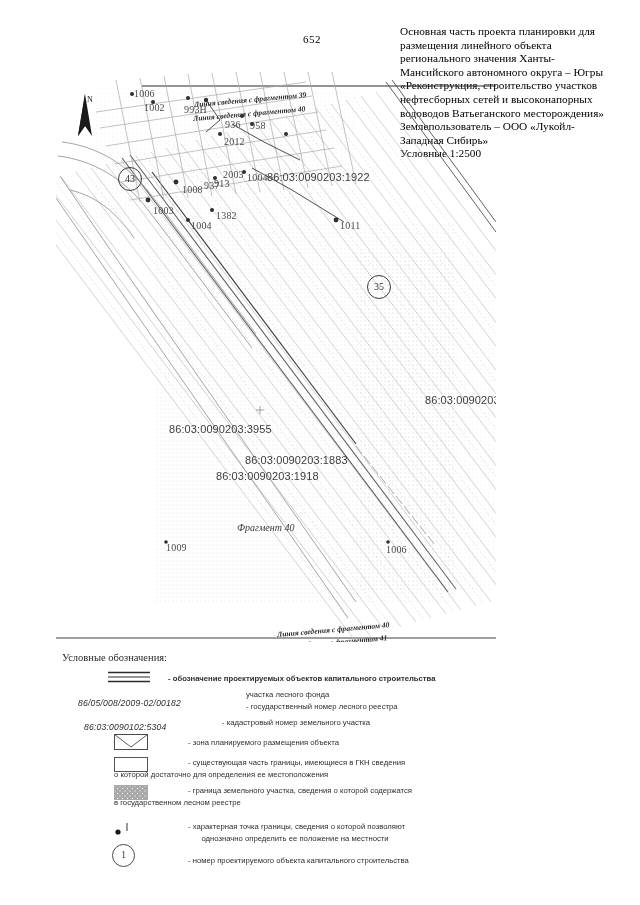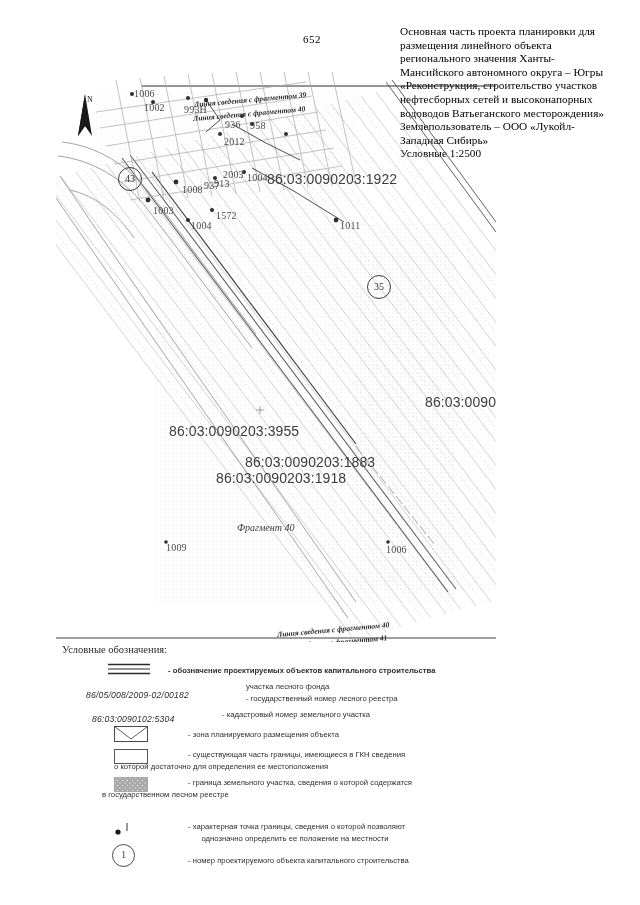--- a/index.html
+++ b/index.html
@@ -52,21 +52,21 @@
     position: absolute;
     font-family: Liberation Serif, serif;
     font-size: 10px;
     color: #4a4a4a;
     white-space: nowrap;
     letter-spacing: .2px;
   }
   .cad-label {
     position: absolute;
     font-family: "Liberation Sans", "DejaVu Sans", sans-serif;
-    font-size: 14px;
+    font-size: 11px;
     color: #3d3d3d;
     white-space: nowrap;
     letter-spacing: .1px;
   }
   .tie-label {
     position: absolute;
     font-family: "Liberation Serif", "DejaVu Serif", serif;
     font-style: italic;
     font-weight: bold;
     font-size: 7.6px;
@@ -104,21 +104,21 @@
     position: absolute;
     left: 56px; top: 636px;
     width: 420px;
     font-family: "Liberation Sans","DejaVu Sans", sans-serif;
     color: #2e2e2e;
   }
   #legend-title {
     font-family: "Liberation Serif","DejaVu Serif", serif;
     font-size: 10.5px;
     color: #2b2b2b;
-    margin: 8px 0 6px 6px;
+    margin: 16px 0 6px 6px;
   }
   .legend-row {
     position: relative;
     min-height: 15px;
   }
   .legend-sym {
     position: absolute;
     left: 52px; top: 0;
   }
   .legend-txt {
@@ -128,21 +128,20 @@
     white-space: nowrap;
   }
   .legend-txt.ind { margin-left: 112px; }
   .legend-txt.ind2 { margin-left: 132px; }
   .num-italic {
     font-family: "Liberation Sans","DejaVu Sans", sans-serif;
     font-style: italic;
     font-size: 8.6px;
     color: #2b2b2b;
     letter-spacing: .2px;
-    margin-left: 8px;
   }
   .swatch {
     width: 34px; height: 15px;
     border: 1px solid #555;
     box-sizing: border-box;
     display: block;
   }
   .sw-dot {
     background-color: #fff;
     background-image:
@@ -372,21 +371,21 @@
     <div class="map-label" style="left:88px;  top:30px;">1002</div>
     <div class="map-label" style="left:128px; top:32px;">993Н</div>
     <div class="map-label" style="left:169px; top:47px;">936</div>
     <div class="map-label" style="left:194px; top:48px;">958</div>
     <div class="map-label" style="left:148px; top:64px;margin-top:44px;">937</div>
     <div class="map-label" style="left:168px; top:64px;">2012</div>
     <div class="map-label" style="left:126px; top:112px;">1008</div>
     <div class="map-label" style="left:167px; top:97px;">2003</div>
     <div class="map-label" style="left:191px; top:100px;">1004</div>
     <div class="map-label" style="left:97px;  top:133px;">1003</div>
-    <div class="map-label" style="left:160px; top:138px;">1572</div>
+    <div class="map-label" style="left:160px; top:138px;">1382</div>
     <div class="map-label" style="left:135px; top:148px;">1004</div>
     <div class="map-label" style="left:284px; top:148px;">1011</div>
     <div class="map-label" style="left:158px; top:106px;">913</div>
     <div class="map-label" style="left:110px; top:470px;">1009</div>
     <div class="map-label" style="left:330px; top:472px;">1006</div>
 
   </div>
 </div>
 
 <div id="legend">
@@ -436,24 +435,24 @@
     </div>
     <div class="legend-txt ind2">- существующая часть границы, имеющиеся в ГКН сведения</div>
     <div class="legend-txt" style="margin-left:58px;">о которой достаточно для определения ее местоположения</div>
   </div>
 
   <div class="legend-row" style="height:26px; margin-top:2px;">
     <div class="legend-sym" style="left:58px; top:0;">
       <span class="swatch sw-gray"></span>
     </div>
     <div class="legend-txt ind2">- граница земельного участка, сведения о которой содержатся</div>
-    <div class="legend-txt" style="margin-left:46px;">в государственном лесном реестре</div>
-  </div>
-
-  <div class="legend-row" style="height:26px; margin-top:18px;">
+    <div class="legend-txt" style="margin-left:58px;">в государственном лесном реестре</div>
+  </div>
+
+  <div class="legend-row" style="height:26px; margin-top:10px;">
     <div class="legend-sym" style="left:56px; top:0;">
       <svg width="30" height="16" viewBox="0 0 30 16">
         <circle cx="6" cy="11" r="2.6" fill="#1a1a1a"></circle>
         <line x1="15" y1="2" x2="15" y2="10" stroke="#1a1a1a" stroke-width="0.9"></line>
       </svg>
     </div>
     <div class="legend-txt ind2">- характерная точка границы, сведения о которой позволяют</div>
     <div class="legend-txt" style="margin-left:58px;text-align:center;">однозначно определить ее положение на местности</div>
   </div>
 

